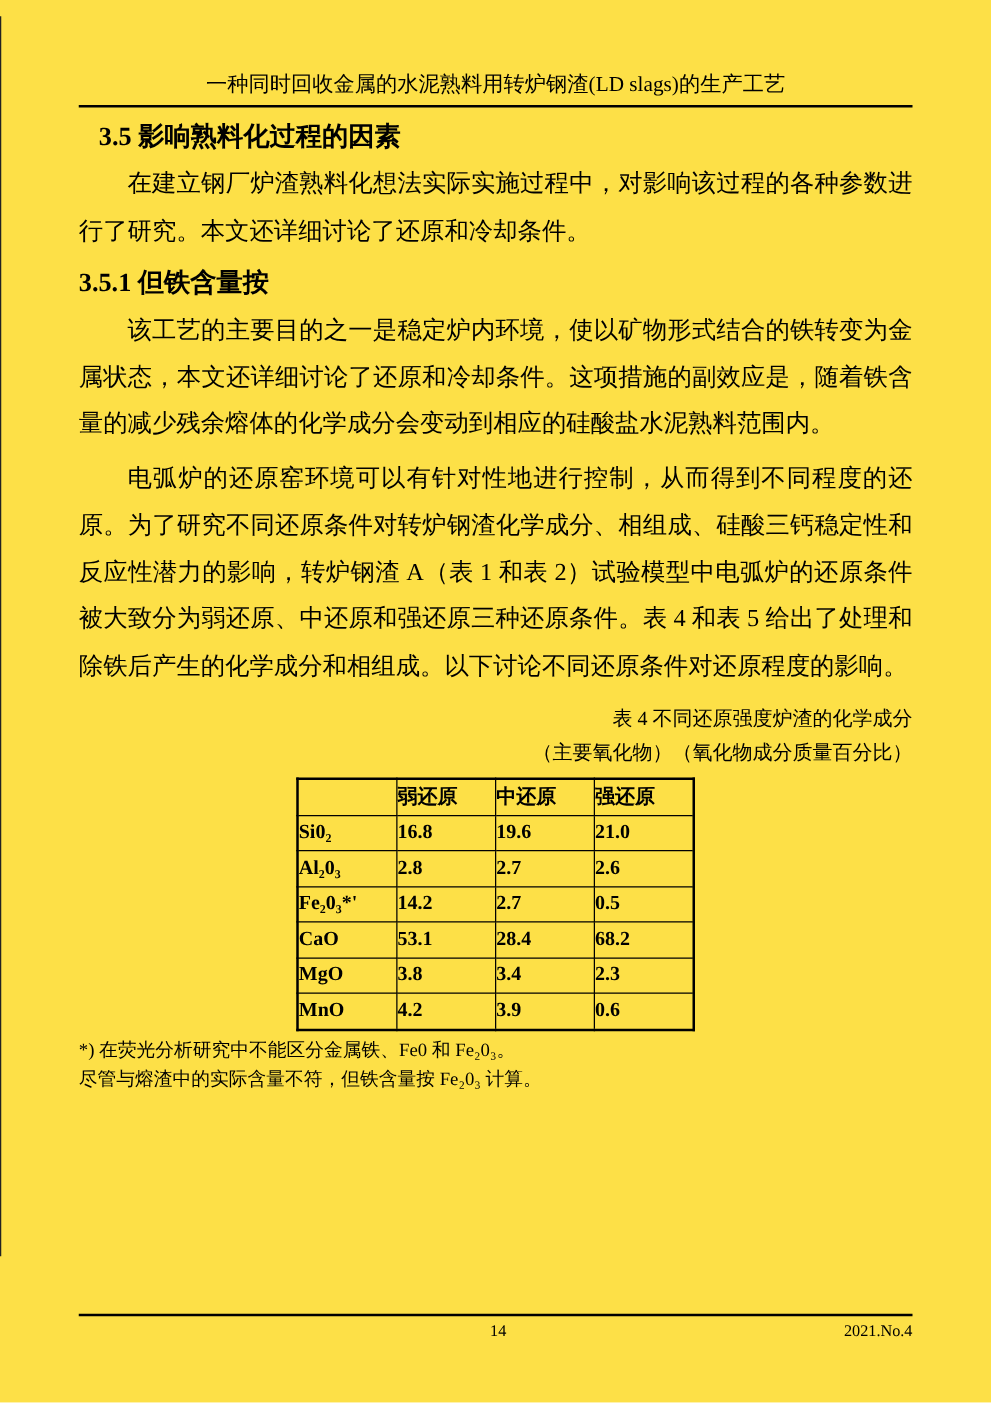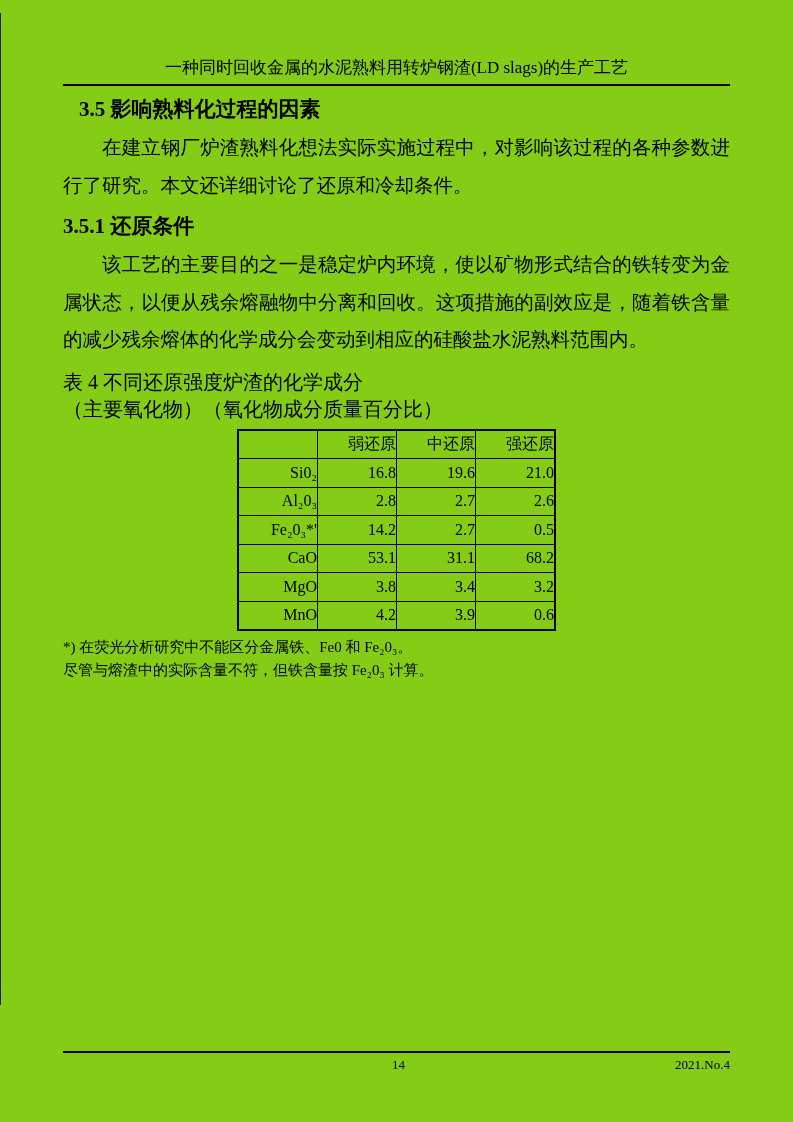--- a/index.html
+++ b/index.html
@@ -1,20 +1,20 @@
 <!DOCTYPE html>
 <html><head>
 <meta charset="utf-8">
 <style>
   html, body { margin: 0; padding: 0; background: #ffffff; }
   .page {
     position: relative;
     width: 793px;
     height: 1122px;
-    background: #84cc16;
+    background: #fde047;
     color: #000;
     font-family: "Liberation Serif", "DejaVu Serif", "DejaVu Sans", serif;
     overflow: hidden;
     box-sizing: border-box;
     padding: 57px 63px 0 63px;
   }
   .scan-edge {
     position: absolute;
     left: 0; top: 13px;
     width: 1px; height: 992px;
@@ -40,36 +40,36 @@
     line-height: 28px;
   }
   p.body-para {
     margin: 6px 0 0 0;
     font-size: 19.5px;
     line-height: 37.5px;
     text-align: justify;
     text-indent: 2em;
   }
   .caption {
-    text-align: left;
-    font-size: 20px;
+    text-align: right;
+    font-size: 16px;
     line-height: 27px;
     margin-top: 10px;
   }
   table.chem {
     border-collapse: collapse;
     margin: 6px auto 0 auto;
   }
   table.chem td {
     border: 1.5px solid #000;
     width: 78px;
     height: 27.5px;
-    text-align: right;
+    text-align: left;
     vertical-align: middle;
-    font-weight: normal;
+    font-weight: bold;
     font-size: 16px;
     padding: 0;
     font-family: "Liberation Serif", "DejaVu Serif", "DejaVu Sans", serif;
   }
   table.chem { border: 2px solid #000; }
   .footnote {
     font-size: 15px;
     line-height: 23px;
     margin-top: 5px;
   }
@@ -102,24 +102,25 @@
   <div class="scan-edge"></div>
 
   <div class="doc-header">
     <span>一种同时回收金属的水泥熟料用转炉钢渣(LD slags)的生产工艺</span>
   </div>
 
   <div class="h-sec">3.5 影响熟料化过程的因素</div>
 
   <p class="body-para">在建立钢厂炉渣熟料化想法实际实施过程中，对影响该过程的各种参数进行了研究。本文还详细讨论了还原和冷却条件。</p>
 
-  <div class="h-sub">3.5.1 还原条件</div>
+  <div class="h-sub">3.5.1 但铁含量按</div>
 
-  <p class="body-para">该工艺的主要目的之一是稳定炉内环境，使以矿物形式结合的铁转变为金属状态，以便从残余熔融物中分离和回收。这项措施的副效应是，随着铁含量的减少残余熔体的化学成分会变动到相应的硅酸盐水泥熟料范围内。</p>
+  <p class="body-para">该工艺的主要目的之一是稳定炉内环境，使以矿物形式结合的铁转变为金属状态，本文还详细讨论了还原和冷却条件。这项措施的副效应是，随着铁含量的减少残余熔体的化学成分会变动到相应的硅酸盐水泥熟料范围内。</p>
 
+  <p class="body-para">电弧炉的还原窑环境可以有针对性地进行控制，从而得到不同程度的还原。为了研究不同还原条件对转炉钢渣化学成分、相组成、硅酸三钙稳定性和反应性潜力的影响，转炉钢渣 A（表 1 和表 2）试验模型中电弧炉的还原条件被大致分为弱还原、中还原和强还原三种还原条件。表 4 和表 5 给出了处理和除铁后产生的化学成分和相组成。以下讨论不同还原条件对还原程度的影响。</p>
 
   <div class="caption">
     <div>表 4  不同还原强度炉渣的化学成分</div>
     <div>（主要氧化物）（氧化物成分质量百分比）</div>
   </div>
 
   <table class="chem">
     <tbody>
         <tr>
           <td></td>
@@ -141,28 +142,28 @@
         </tr>
         <tr>
           <td>Fe₂0₃*'</td>
           <td>14.2</td>
           <td>2.7</td>
           <td>0.5</td>
         </tr>
         <tr>
           <td>CaO</td>
           <td>53.1</td>
-          <td>31.1</td>
+          <td>28.4</td>
           <td>68.2</td>
         </tr>
         <tr>
           <td>MgO</td>
           <td>3.8</td>
           <td>3.4</td>
-          <td>3.2</td>
+          <td>2.3</td>
         </tr>
         <tr>
           <td>MnO</td>
           <td>4.2</td>
           <td>3.9</td>
           <td>0.6</td>
         </tr>
       </tbody>
   </table>
 

